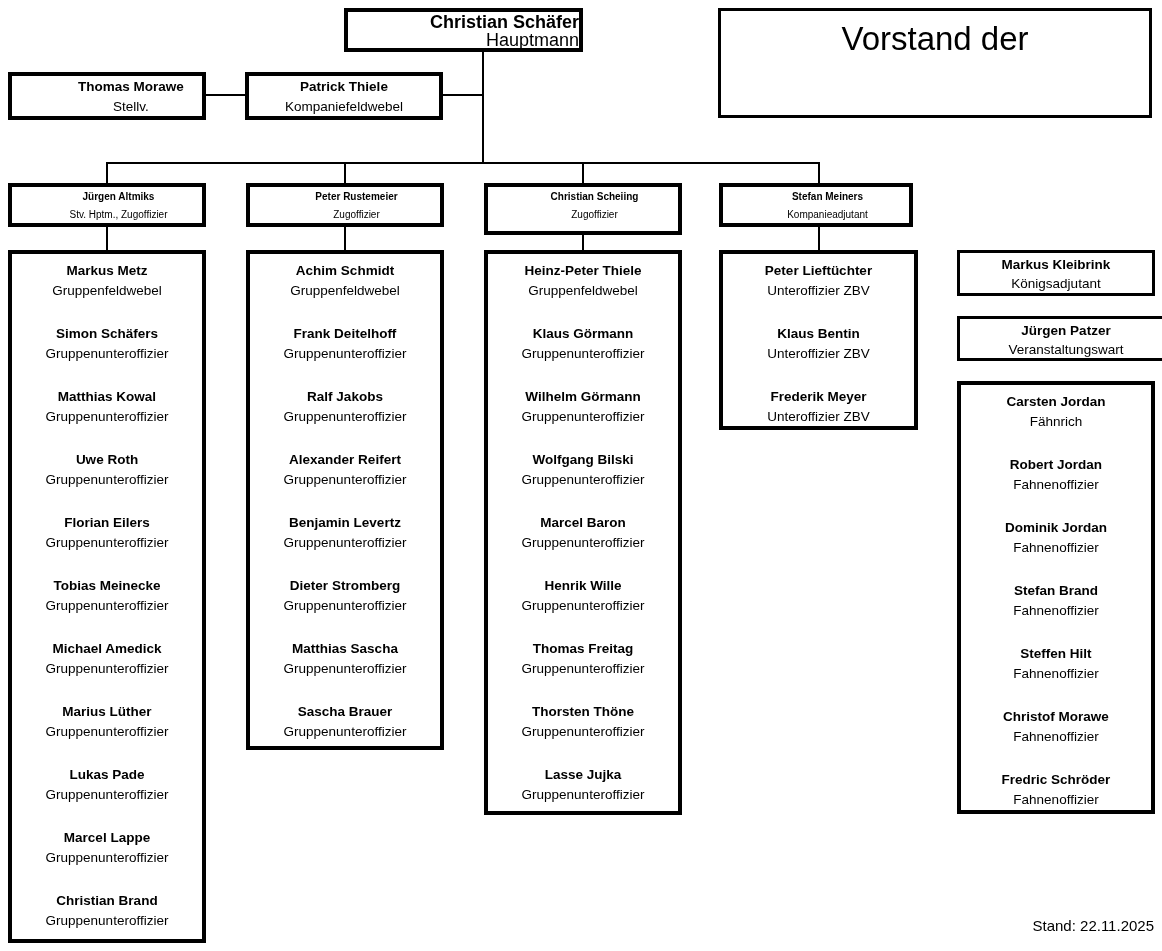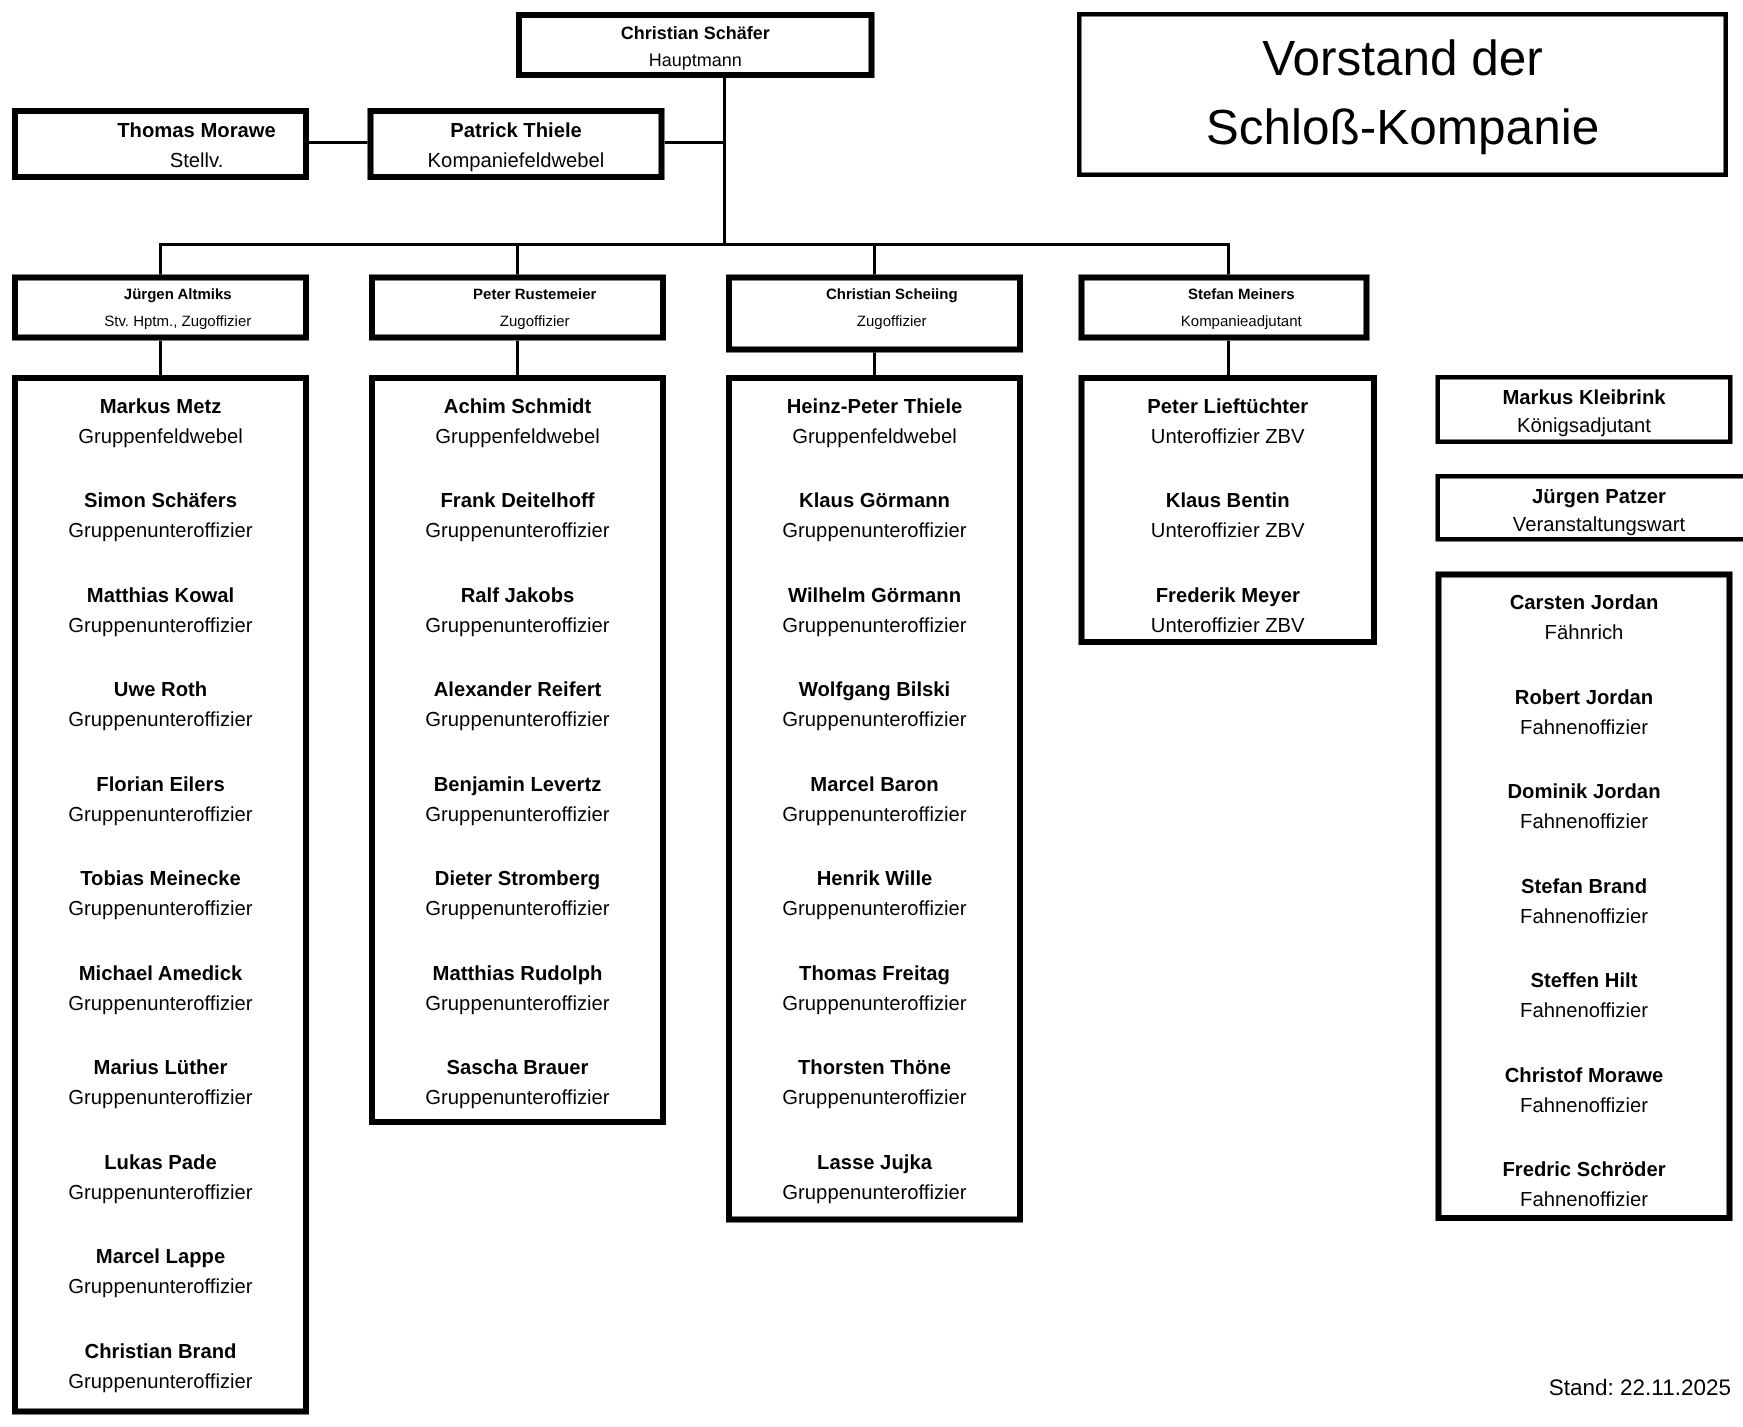--- a/index.html
+++ b/index.html
@@ -8,21 +8,21 @@
     position:relative; width:1162px; height:951px; background:#ffffff;
     font-family:"Liberation Sans", sans-serif; color:#000000; overflow:hidden;
   }
   .line { position:absolute; background:#000000; }
   .box {
     position:absolute; border:4px solid #000000; background:#ffffff;
     text-align:center; overflow:hidden;
   }
   .person-box .name { font-weight:bold; }
   .top-box { line-height:20px; font-size:13.5px; padding-top:1px; }
-  .schaefer-box { line-height:18px; font-size:12px; padding-top:1px; }
+  .schaefer-box { line-height:18px; font-size:18px; padding-top:1px;text-align:right; }
   .leader-box { line-height:18px; font-size:10px; padding-top:1px;padding-left:23px; }
   .title-box {
     border-width:3px; font-size:33px; line-height:46px; padding-top:5px;
     font-weight:normal;
   }
   .group-box { padding-top:7px; font-size:13.5px; }
   .member { line-height:20px; margin-bottom:23px; }
   .member:last-child { margin-bottom:0; }
   .member .name { font-weight:bold; }
   .single-box { border-width:3px; padding-top:2px; }
@@ -44,21 +44,20 @@
   <div class="line" style="left:344px; top:162px; width:2px; height:22px;"></div>
   <div class="line" style="left:582px; top:162px; width:2px; height:22px;"></div>
   <div class="line" style="left:818px; top:162px; width:2px; height:22px;"></div>
   <div class="line" style="left:106px; top:227px; width:2px; height:24px;"></div>
   <div class="line" style="left:344px; top:227px; width:2px; height:24px;"></div>
   <div class="line" style="left:582px; top:227px; width:2px; height:24px;"></div>
   <div class="line" style="left:818px; top:227px; width:2px; height:24px;"></div>
 
   <div class="box title-box" style="left:718px; top:8px; width:434px; height:110px;">
     <div>Vorstand der</div>
-    <div>Schloß-Kompanie</div>
   </div>
 
   <div class="box person-box schaefer-box" style="left:344px; top:8px; width:239px; height:44px;">
     <div class="name">Christian Schäfer</div>
     <div class="role">Hauptmann</div>
   </div>
   <div class="box person-box top-box" style="left:8px; top:72px; width:198px; height:48px;padding-left:48px;">
     <div class="name">Thomas Morawe</div>
     <div class="role">Stellv. Kompaniefeldwebel</div>
   </div>
@@ -151,21 +150,21 @@
     </div>
       <div class="member">
       <div class="name">Benjamin Levertz</div>
       <div class="role">Gruppenunteroffizier</div>
     </div>
       <div class="member">
       <div class="name">Dieter Stromberg</div>
       <div class="role">Gruppenunteroffizier</div>
     </div>
       <div class="member">
-      <div class="name">Matthias Rudolph</div>
+      <div class="name">Matthias Sascha</div>
       <div class="role">Gruppenunteroffizier</div>
     </div>
       <div class="member">
       <div class="name">Sascha Brauer</div>
       <div class="role">Gruppenunteroffizier</div>
     </div>
     </div>
   <div class="box group-box" style="left:484px; top:250px; width:198px; height:565px;">
 
   <div class="member">

